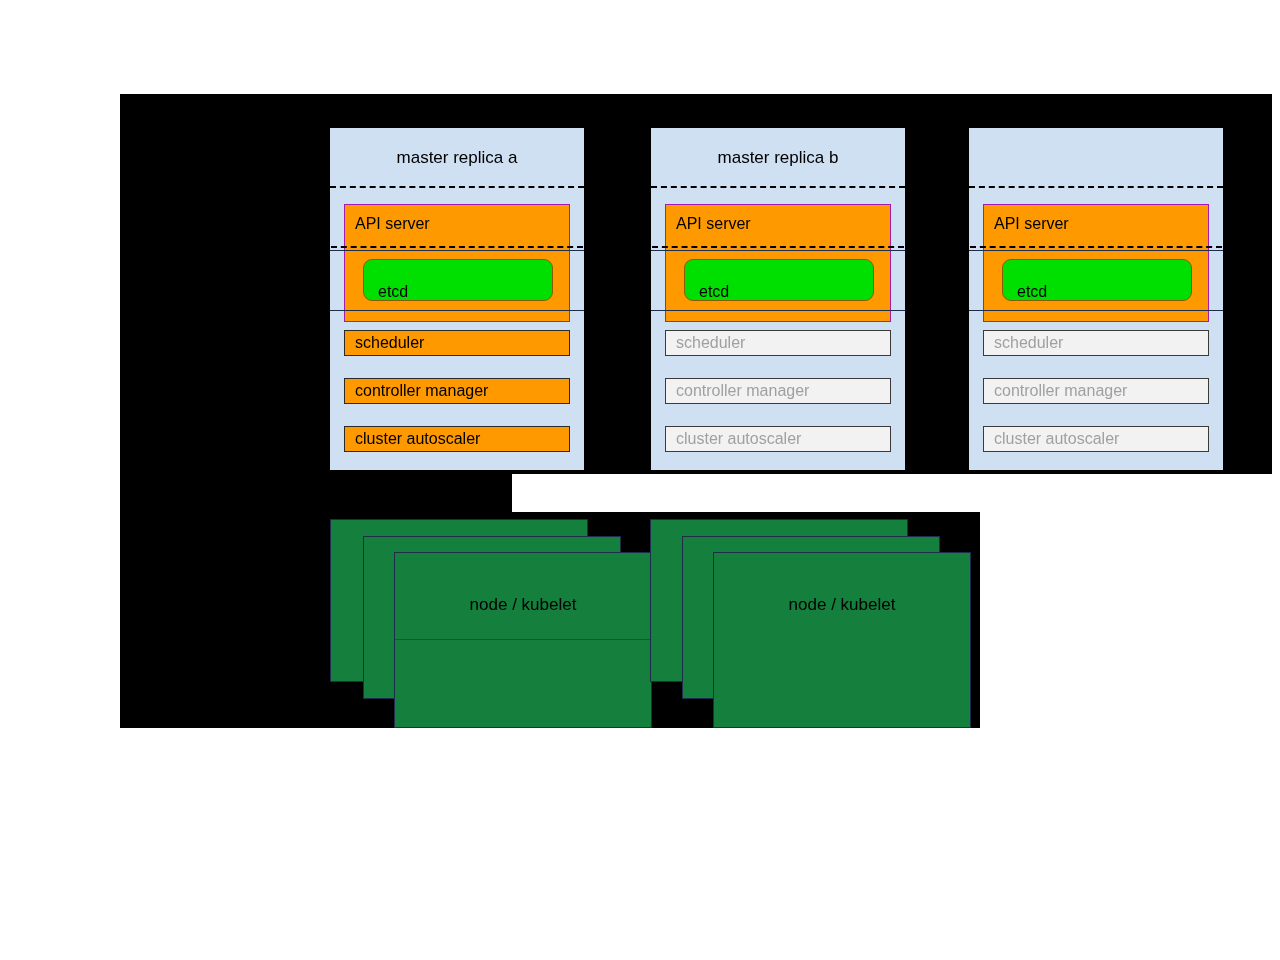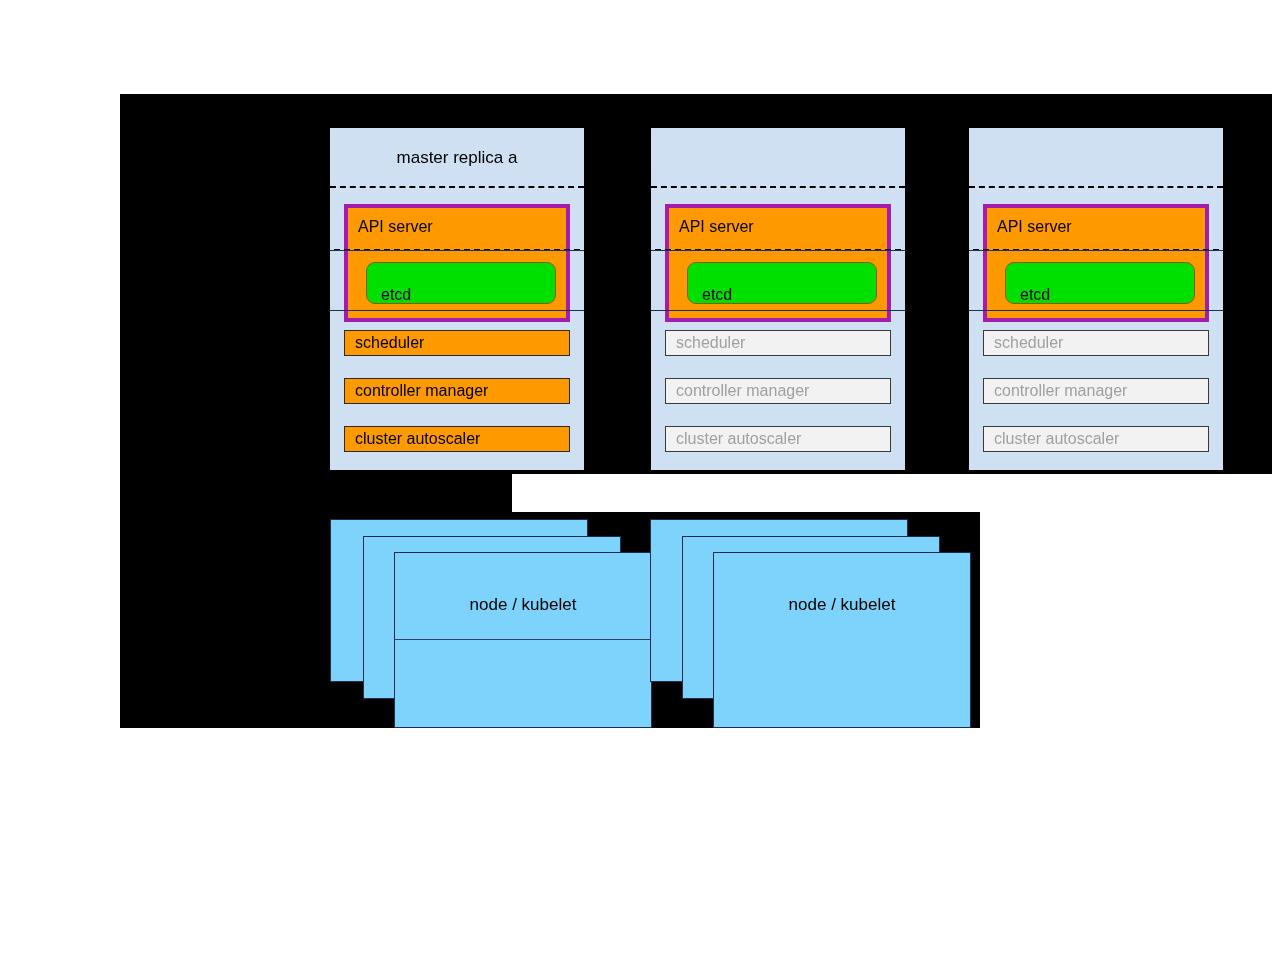--- a/index.html
+++ b/index.html
@@ -77,21 +77,21 @@
     background: #f2f2f2;
     border-color: #3a3a3a;
     color: #a0a0a0;
   }
 
   
   .apiserver-block {
     position: absolute;
     box-sizing: border-box;
     background: #ff9900;
-    border: 4px solid #a21caf;
+    border: 1px solid #a21caf;
   }
   .apiserver-label {
     position: absolute;
     left: 10px;
     top: 11px;
     font-size: 16px;
     line-height: 1;
     color: #000000;
   }
   .api-dash {
@@ -112,21 +112,21 @@
     padding-left: 14px;
     font-size: 16px;
     line-height: 1;
     color: #000000;
   }
 
   
   .node-card {
     position: absolute;
     box-sizing: border-box;
-    background: #7dd3fc;
+    background: #15803d;
     border: 1px solid #1f2d4d;
   }
   .node-card .node-label {
     position: absolute;
     left: 0;
     right: 0;
     top: 42px;
     text-align: center;
     font-size: 17px;
     line-height: 20px;
@@ -168,20 +168,21 @@
     </div>
     <div class="comp active" style="left:14px; top:250px; width:226px; height:26px;">
       <span>controller manager</span>
     </div>
     <div class="comp active" style="left:14px; top:298px; width:226px; height:26px;">
       <span>cluster autoscaler</span>
     </div>
   </div>
 
   <div class="replica" style="left:651px; top:128px; width:254px; height:342px;">
+    <div class="replica-title">master replica b</div>
     <div class="dash-line" style="top:58px;"></div>
 
     <div class="apiserver-block" style="left:14px; top:76px; width:226px; height:118px;">
       <span class="apiserver-label">API server</span>
       <div class="api-dash" style="top:41px;"></div>
       <div class="etcd" style="left:18px; top:54px; width:190px; height:42px;">
         <span>etcd</span>
       </div>
     </div>
     <div class="solid-line" style="top:122px;"></div>

